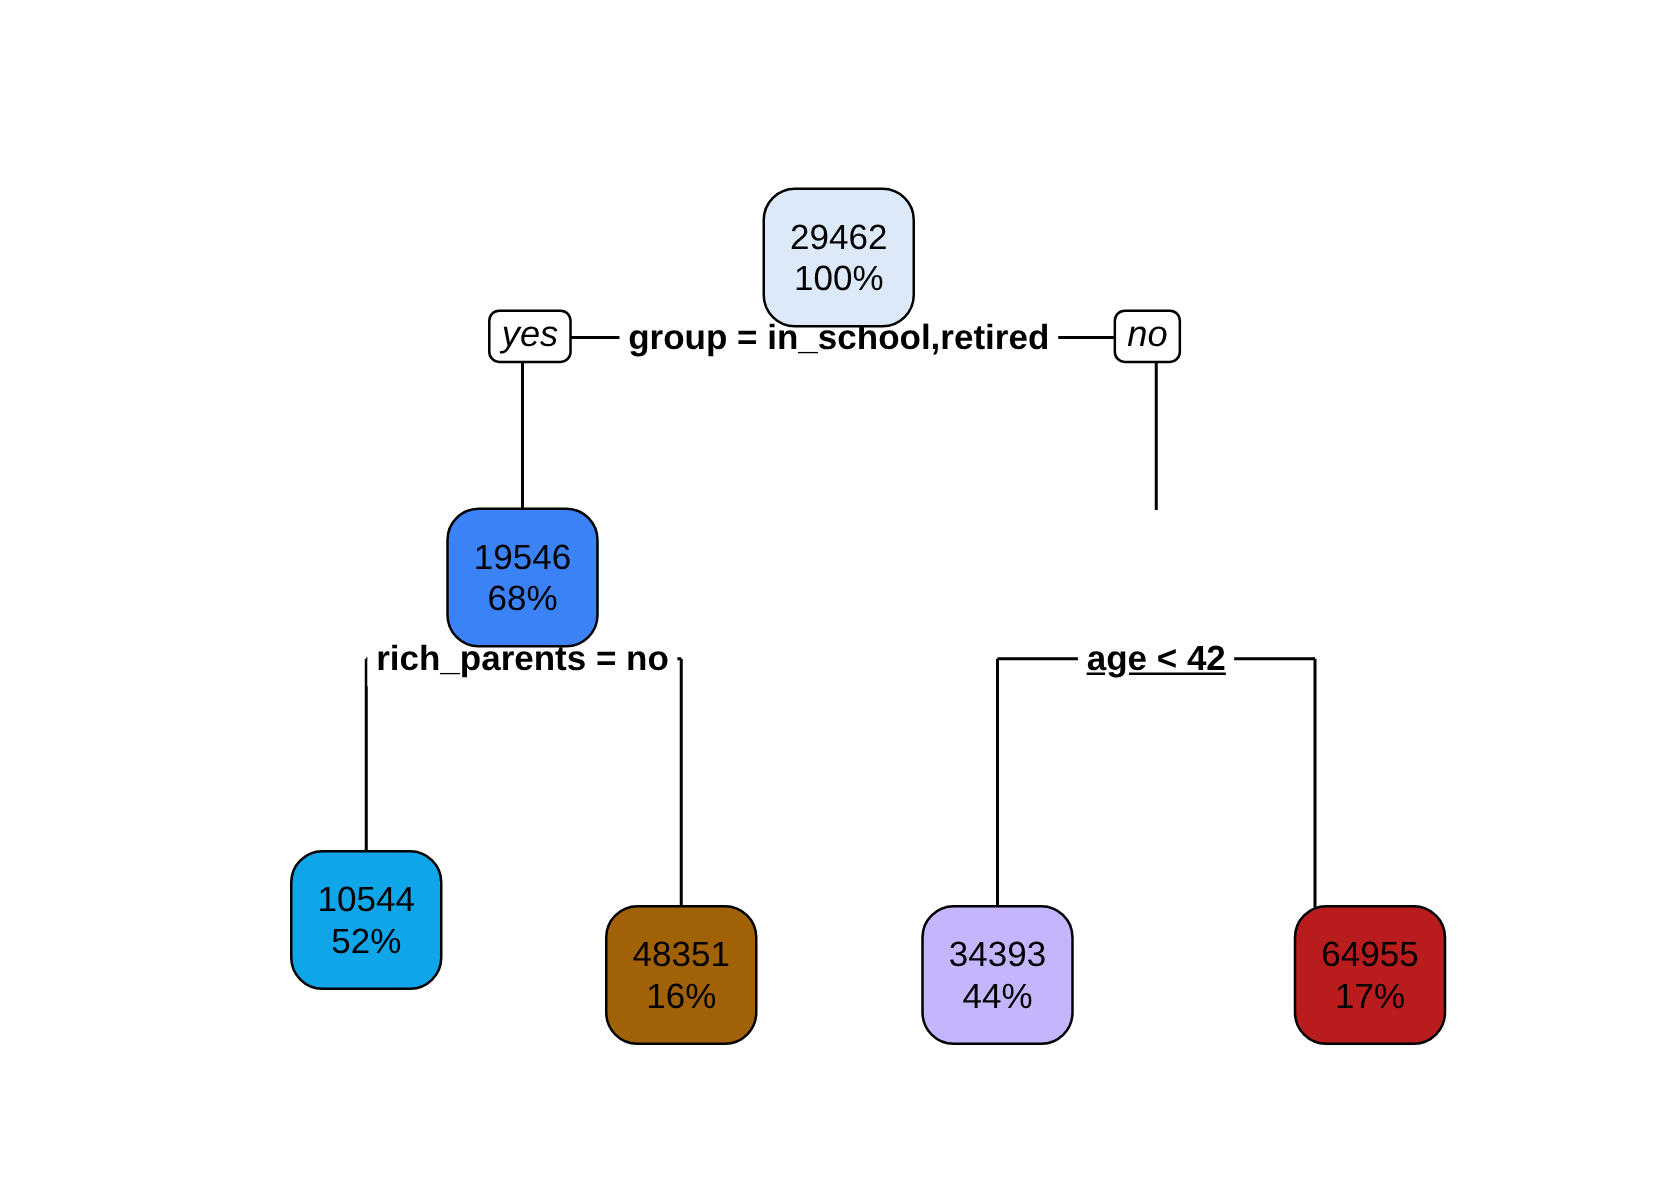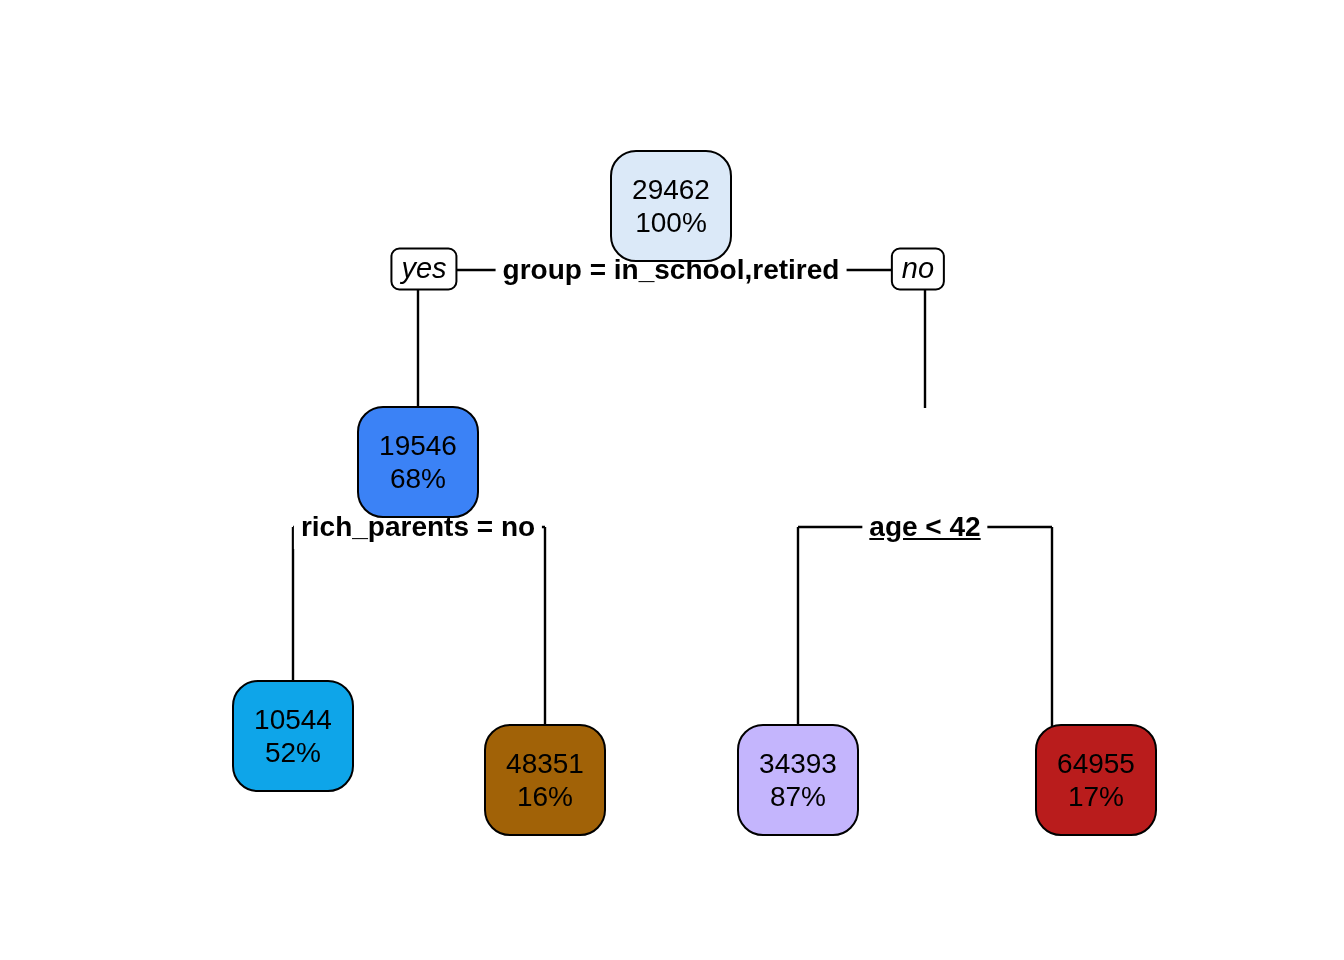--- a/index.html
+++ b/index.html
@@ -79,21 +79,21 @@
     <span>52%</span>
   </div>
 
   <div class="node" style="left: 484px; top: 724px; background-color: #a16207;">
     <span>48351</span>
     <span>16%</span>
   </div>
 
   <div class="node" style="left: 737px; top: 724px; background-color: #c4b5fd;">
     <span>34393</span>
-    <span>87%</span>
+    <span>44%</span>
   </div>
 
   <div class="node" style="left: 991px; top: 724px; background-color: #b91c1c; margin-left: 44px;">
     <span>64955</span>
     <span>17%</span>
   </div>
 
 </div>
 
 </body></html>

